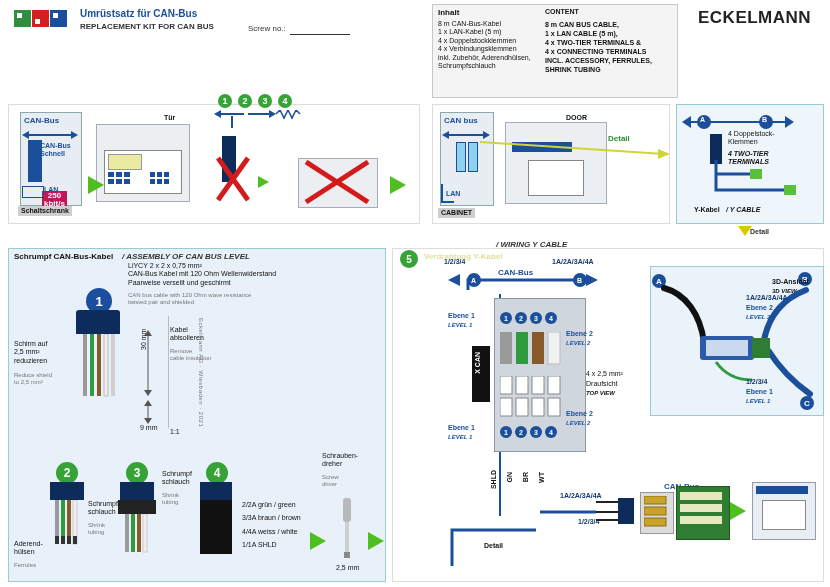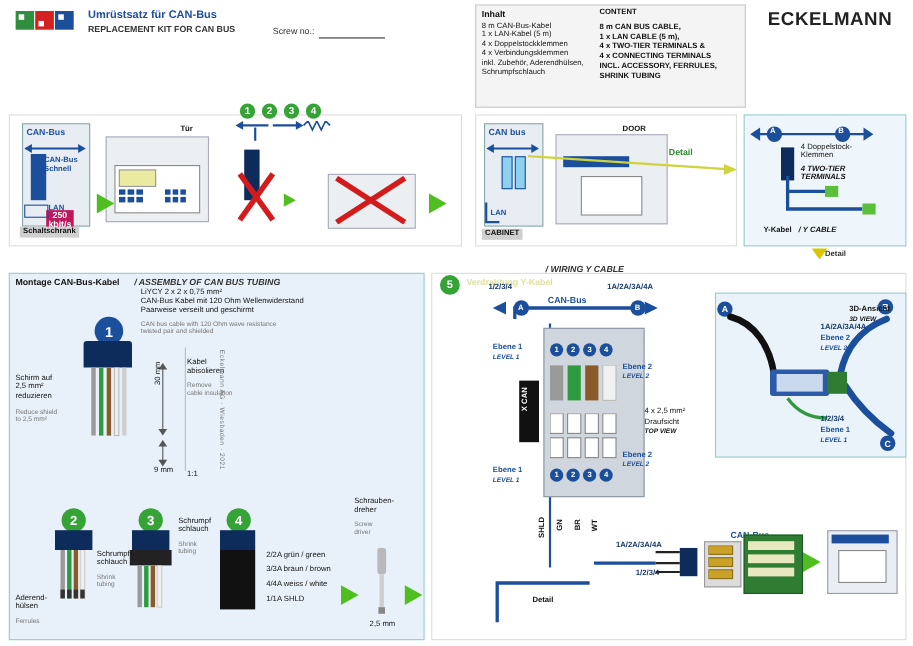--- a/index.html
+++ b/index.html
@@ -188,22 +188,22 @@
   </svg>
 </div>
 <div class="abs t7 b" style="left:694px;top:206px;">Y-Kabel</div>
 <div class="abs t7 b i" style="left:726px;top:206px;">/ Y CABLE</div>
 <div class="abs" style="left:738px;top:226px;">
     <div class="arrow-y-dn"></div>
   </div>
 <div class="abs t7 b" style="left:750px;top:228px;color:#333;">Detail</div>
 
 <div class="panel" style="left:8px;top:248px;width:376px;height:332px;background:#e8f1f9;border-color:#9cc;"></div>
-<div class="abs t8 b" style="left:14px;top:252px;">Montage CAN-Bus-Kabel</div>
-<div class="abs t8 b i" style="left:122px;top:252px;color:#333;">/ ASSEMBLY OF CAN BUS TUBING</div>
+<div class="abs t8 b" style="left:14px;top:252px;">Schrumpf CAN-Bus-Kabel</div>
+<div class="abs t8 b i" style="left:122px;top:252px;color:#333;">/ ASSEMBLY OF CAN BUS LEVEL</div>
 
 <div class="abs" style="left:86px;top:288px;width:26px;height:26px;border-radius:50%;background:#1b4f9c;color:#fff;display:flex;align-items:center;justify-content:center;font-size:13px;font-weight:bold;">1</div>
 <div class="abs t7" style="left:128px;top:262px;width:230px;white-space:pre-line;">LiYCY 2 x 2 x 0,75 mm²
 CAN-Bus Kabel mit 120 Ohm Wellenwiderstand
 Paarweise verseilt und geschirmt</div>
 <div class="abs tiny gray" style="left:128px;top:292px;width:230px;white-space:pre-line;">CAN bus cable with 120 Ohm wave resistance
 twisted pair and shielded</div>
 
 <div class="abs" style="left:76px;top:310px;width:44px;height:24px;background:#0d2c5c;border-radius:3px 3px 0 0;"></div>
 <div class="abs" style="left:82px;top:334px;">

